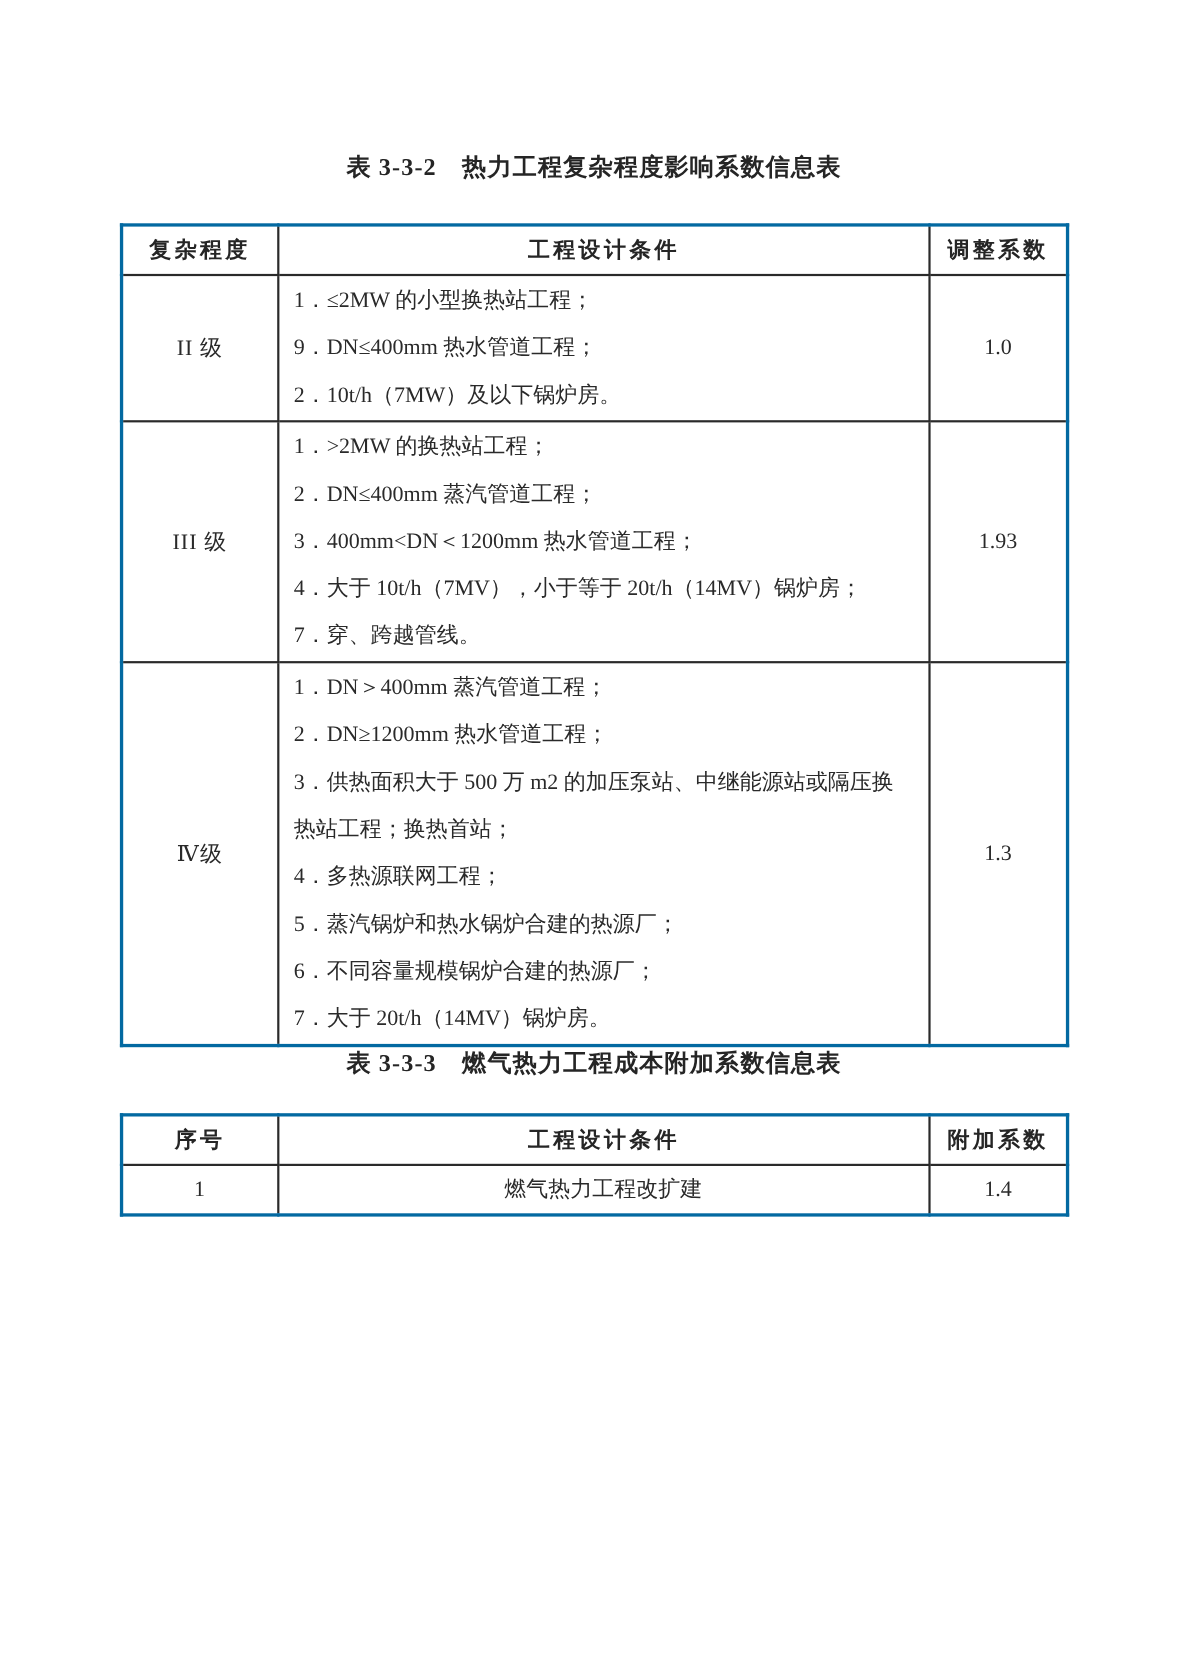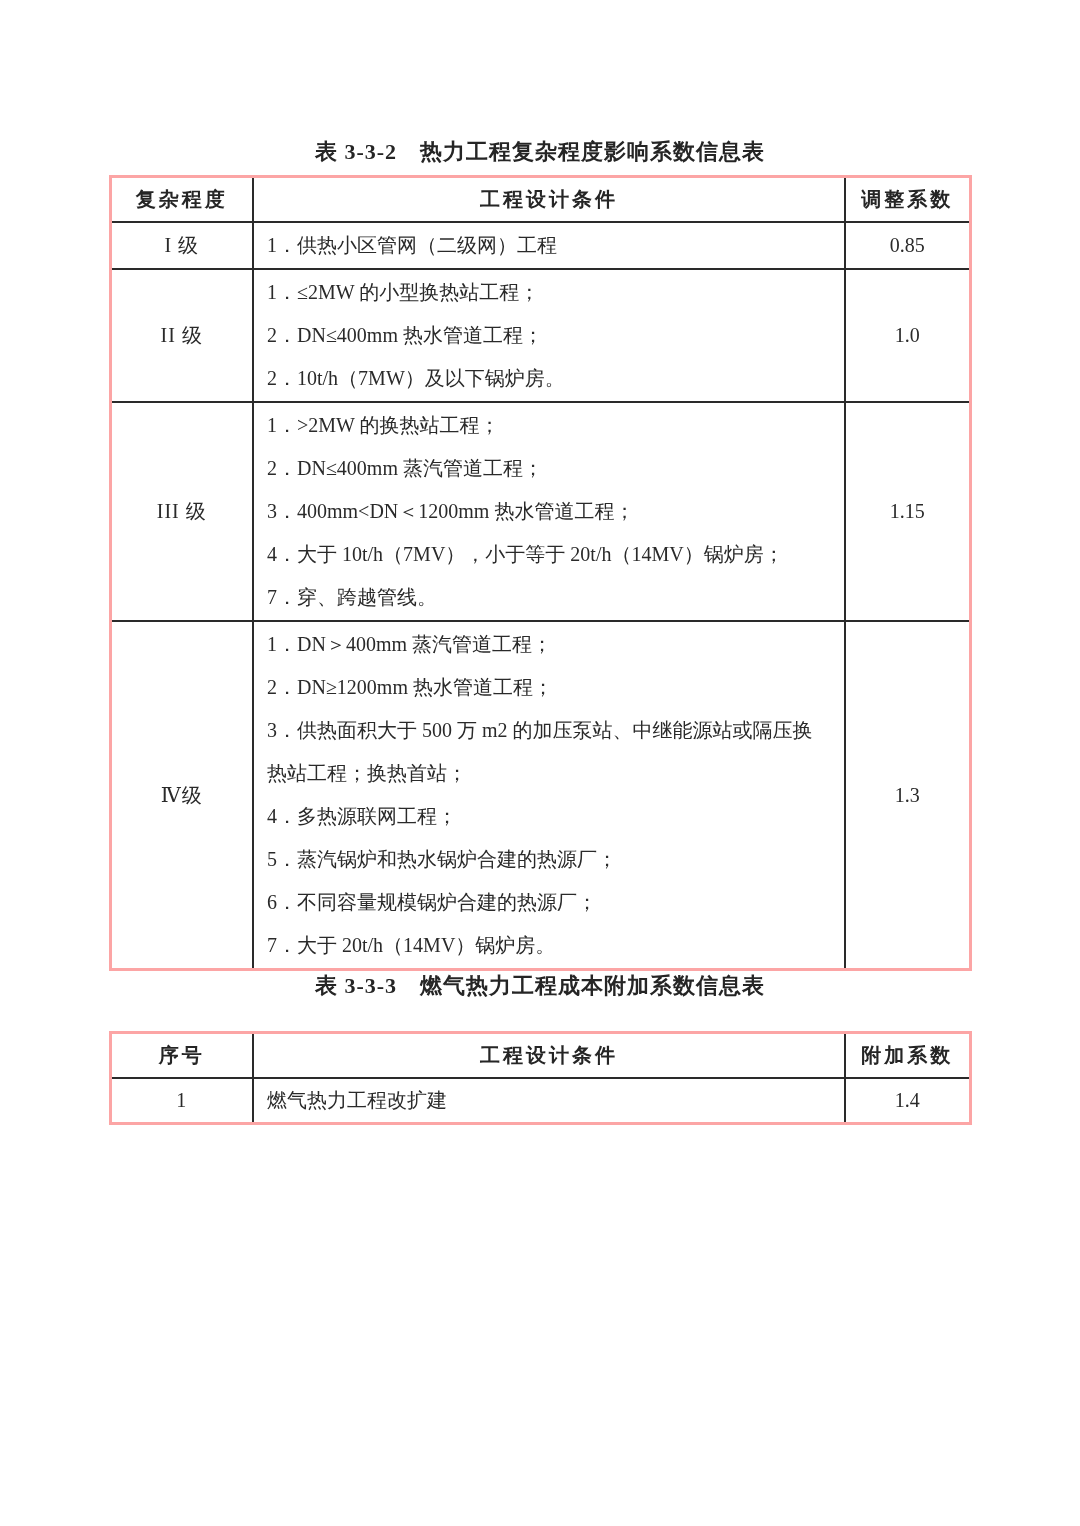--- a/index.html
+++ b/index.html
@@ -22,24 +22,24 @@
     font-size: 22px;
     font-weight: 700;
     letter-spacing: 1px;
     color: #252525;
   }
   #title-1 { padding-top: 137px; }
   #title-2 { }
 
   table.info-table {
     width: 860px;
-    margin: 8px auto 0 auto;
+    margin: 36px auto 0 auto;
     border-collapse: collapse;
     table-layout: fixed;
-    border: 3px solid #fca5a5;
+    border: 3px solid #0369a1;
   }
   #table-2 { margin-top: 30px; }
 
   .info-table th,
   .info-table td {
     border: 2px solid #2a2a2a;
     font-size: 20px;
     vertical-align: middle;
   }
   .info-table th {
@@ -62,21 +62,21 @@
   }
   td.cond-cell {
     padding: 1px 14px 1px 13px;
   }
   .cond-line {
     line-height: 43px;
     text-align: left;
   }
   
   #table-2 td { height: 41px; }
-  #table-2 .cond-line { line-height: 41px; }
+  #table-2 .cond-line { text-align: center; line-height: 41px; }
 </style>
 </head>
 <body>
 
 <div class="page">
 
   <h2 class="doc-title" id="title-1">表 3-3-2　热力工程复杂程度影响系数信息表</h2>
 
   <table class="info-table" id="table-1">
     <colgroup>
@@ -86,45 +86,38 @@
     </colgroup>
     <thead>
       <tr>
           <th>复杂程度</th>
           <th>工程设计条件</th>
           <th>调整系数</th>
         </tr>
     </thead>
     <tbody>
         <tr>
-          <td class="level-cell">I 级</td>
-          <td class="cond-cell">
-            <div class="cond-line">1．供热小区管网（二级网）工程</div>
-          </td>
-          <td class="coef-cell">0.85</td>
-        </tr>
-        <tr>
           <td class="level-cell">II 级</td>
           <td class="cond-cell">
             <div class="cond-line">1．≤2MW 的小型换热站工程；</div>
-            <div class="cond-line">2．DN≤400mm 热水管道工程；</div>
+            <div class="cond-line">9．DN≤400mm 热水管道工程；</div>
             <div class="cond-line">2．10t/h（7MW）及以下锅炉房。</div>
           </td>
           <td class="coef-cell">1.0</td>
         </tr>
         <tr>
           <td class="level-cell">III 级</td>
           <td class="cond-cell">
             <div class="cond-line">1．&gt;2MW 的换热站工程；</div>
             <div class="cond-line">2．DN≤400mm 蒸汽管道工程；</div>
             <div class="cond-line">3．400mm&lt;DN＜1200mm 热水管道工程；</div>
             <div class="cond-line">4．大于 10t/h（7MV），小于等于 20t/h（14MV）锅炉房；</div>
             <div class="cond-line">7．穿、跨越管线。</div>
           </td>
-          <td class="coef-cell">1.15</td>
+          <td class="coef-cell">1.93</td>
         </tr>
         <tr>
           <td class="level-cell">Ⅳ级</td>
           <td class="cond-cell">
             <div class="cond-line">1．DN＞400mm 蒸汽管道工程；</div>
             <div class="cond-line">2．DN≥1200mm 热水管道工程；</div>
             <div class="cond-line">3．供热面积大于 500 万 m2 的加压泵站、中继能源站或隔压换热站工程；换热首站；</div>
             <div class="cond-line">4．多热源联网工程；</div>
             <div class="cond-line">5．蒸汽锅炉和热水锅炉合建的热源厂；</div>
             <div class="cond-line">6．不同容量规模锅炉合建的热源厂；</div>

